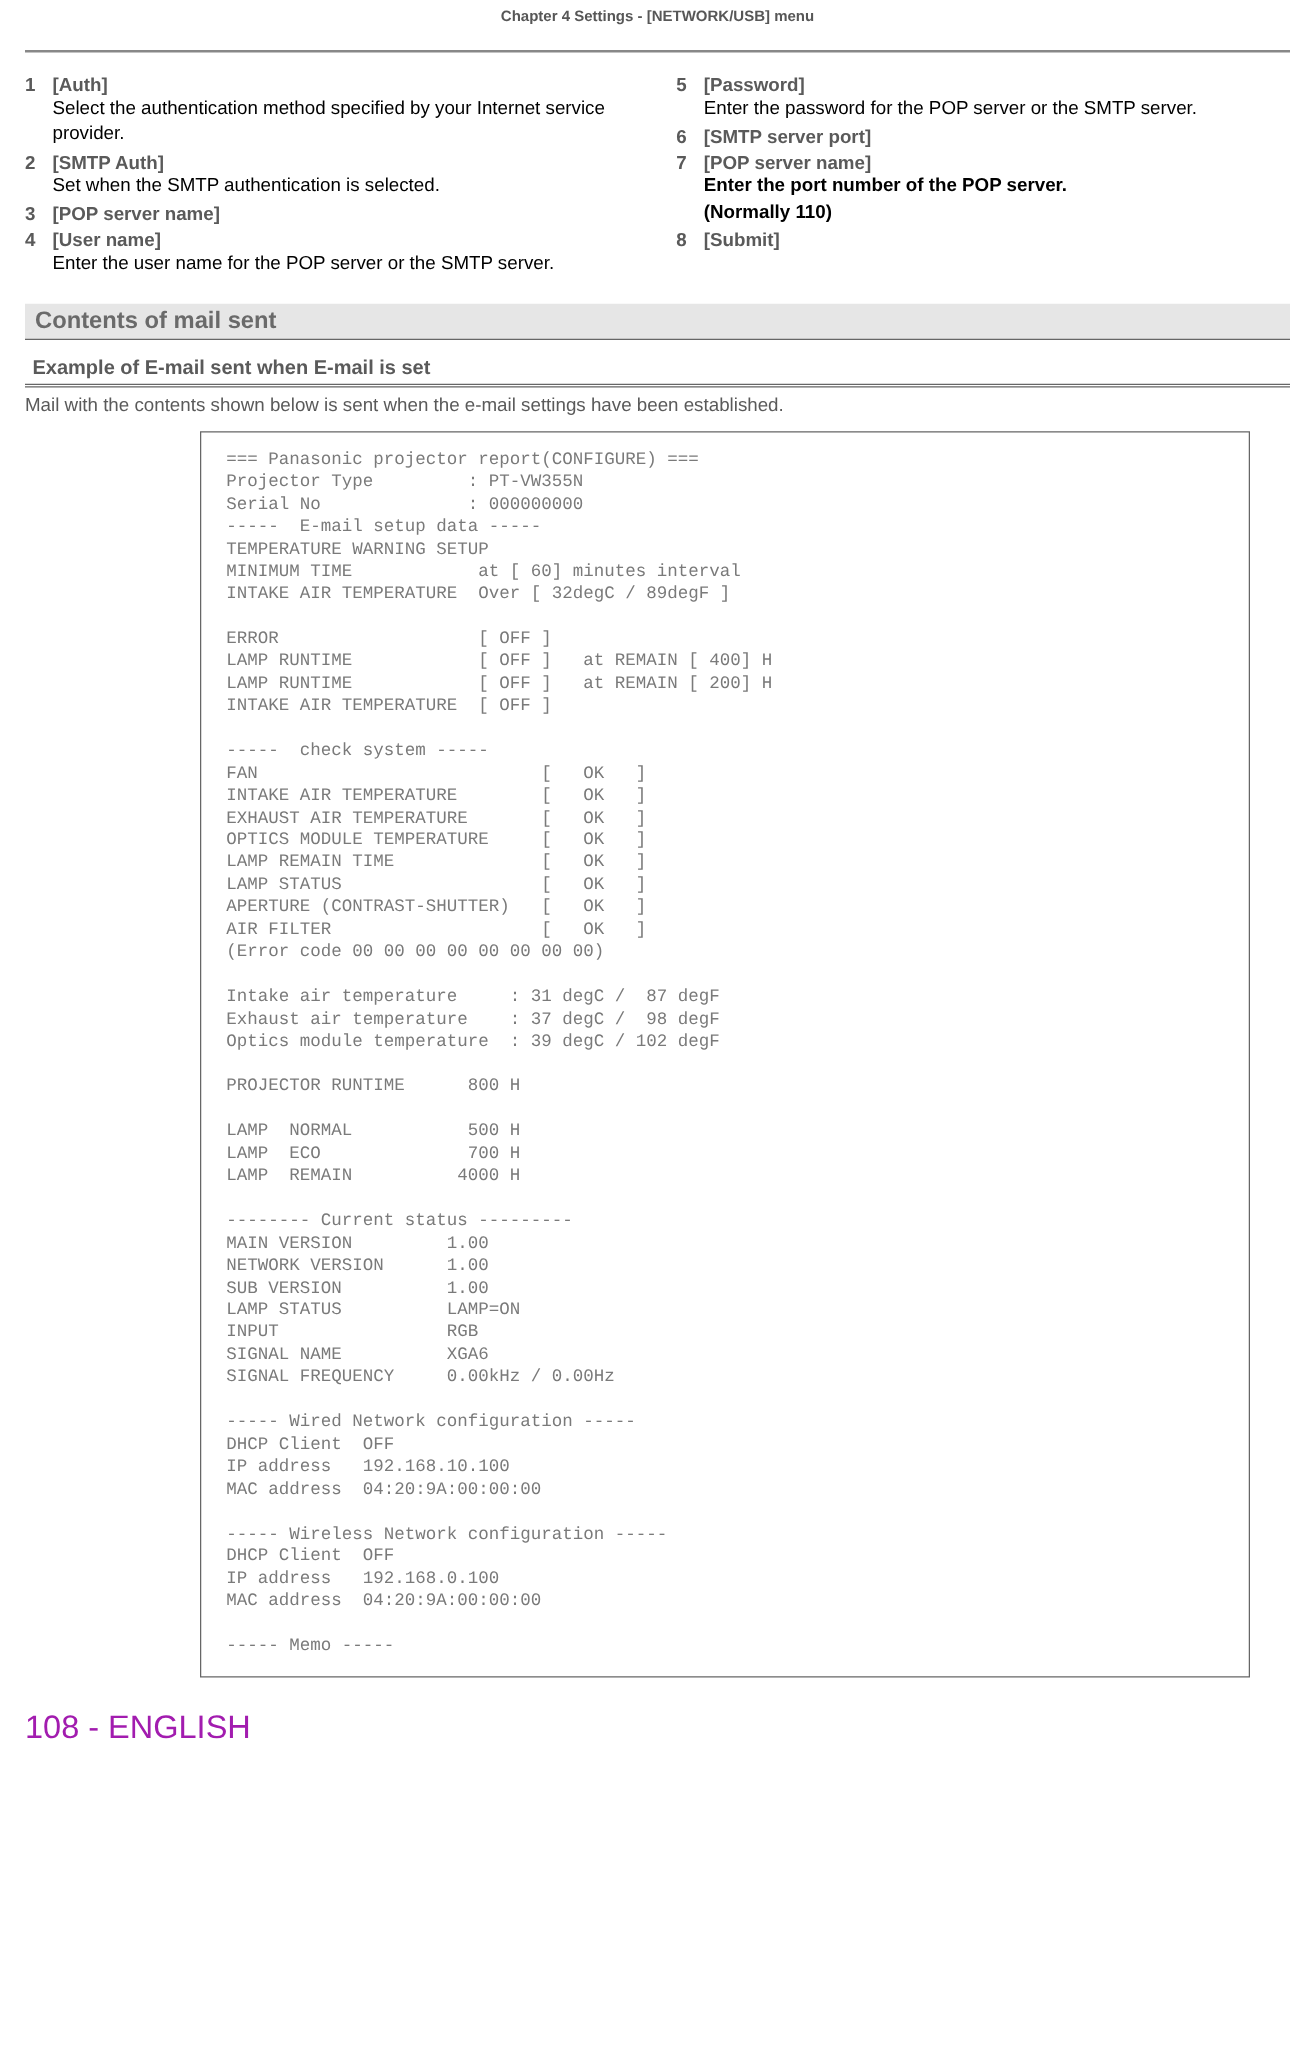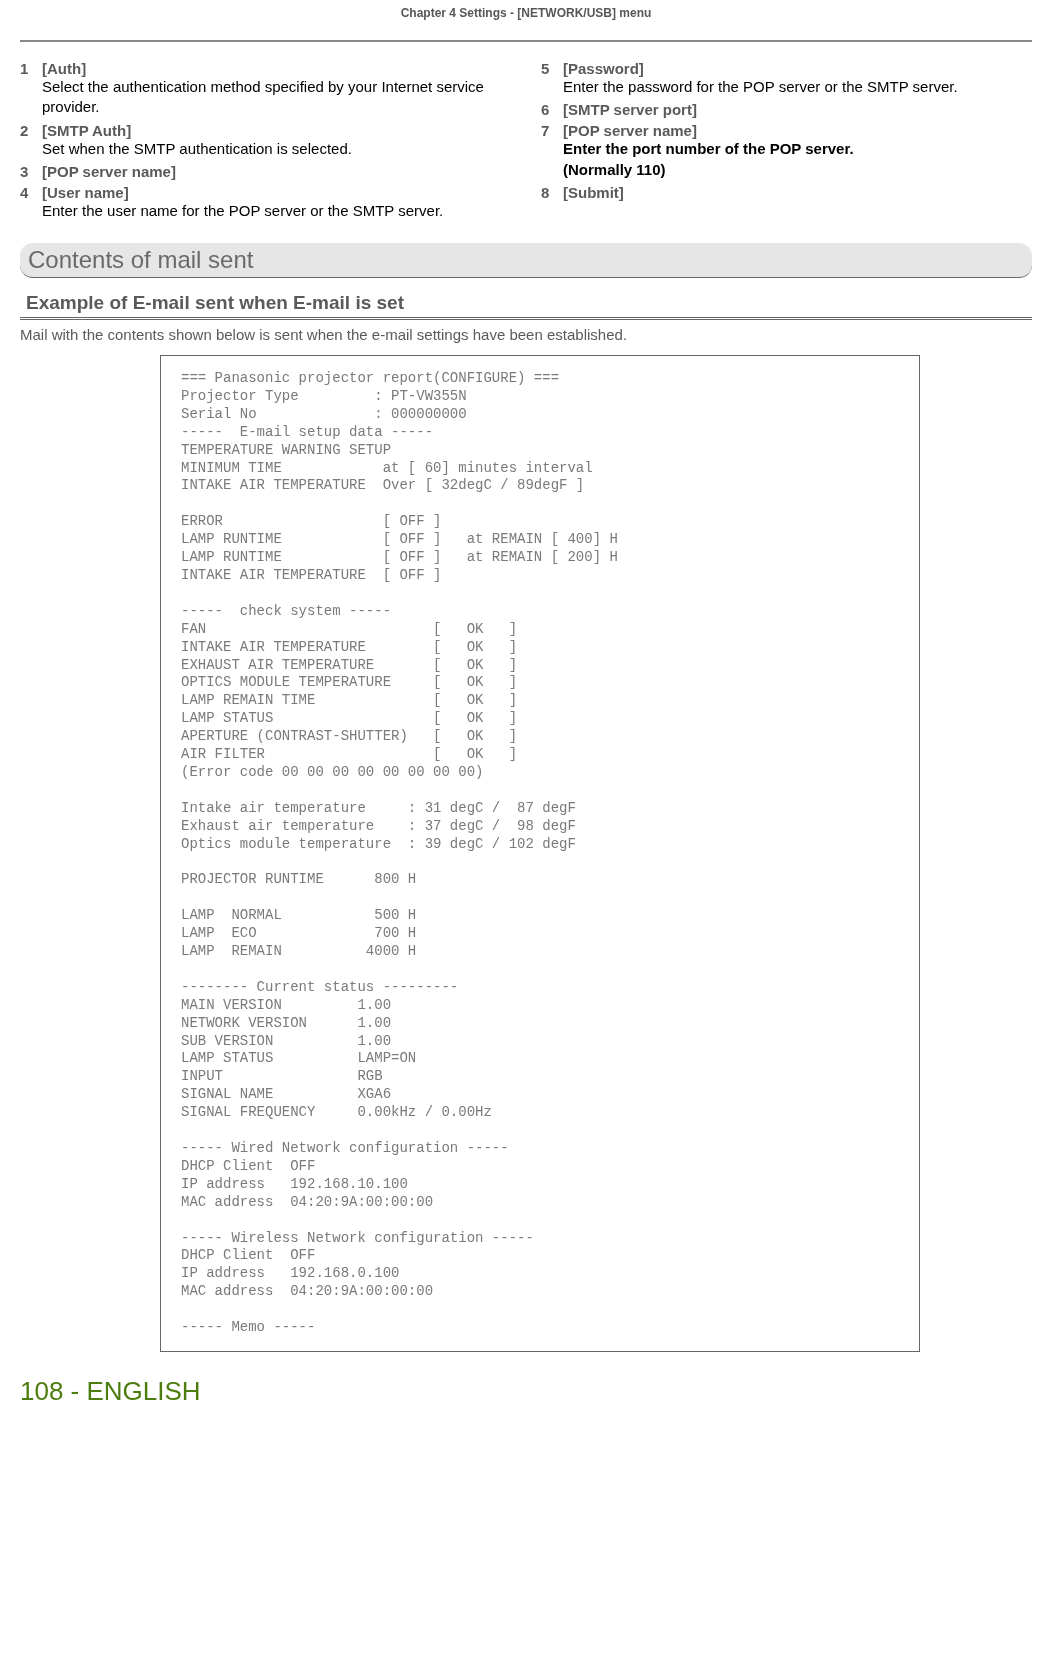--- a/index.html
+++ b/index.html
@@ -38,55 +38,54 @@
   .item-body { flex: 1; }
   .item-title {
     font-weight: bold;
     color: #5a5a5a;
   }
   .item-desc {
     color: #000000;
     line-height: 1.35;
   }
   .section-h {
-    font-size: 24px;
-    font-weight: normal;
+    font-size: 19px;
+    font-weight: bold;
     color: #6a6a6a;
     background: #e6e6e6;
     padding: 3px 8px;
     border-bottom: 1px solid #666;
     margin: 14px 0 10px 0;
-    border-radius: 13px;
   }
   .subsection-h {
-    font-size: 19px;
+    font-size: 16px;
     font-weight: bold;
     color: #5a5a5a;
     padding: 4px 6px 3px 6px;
     border-bottom: 3px double #666;
     margin: 8px 0 6px 0;
   }
   .lead {
     color: #5a5a5a;
     margin: 0 0 12px 0;
   }
   .email-box {
     margin: 0 0 0 140px;
-    width: 760px;
+    width: 840px;
     border: 1.5px solid #666;
     padding: 14px 20px;
     font-family: "Courier New", Courier, monospace;
     font-size: 14px;
     color: #7a7a7a;
     white-space: pre;
     line-height: 1.28;
   }
   .page-footer {
     font-size: 26px;
-    color: #4d7c0f;
+    color: #a21caf;
     margin-top: 24px;
   }
 </style>
 </head>
 <body>
 
 <div class="chapter-title">Chapter 4   Settings - [NETWORK/USB] menu</div>
 
 <div class="two-col">
   <div class="col" id="left-col">

